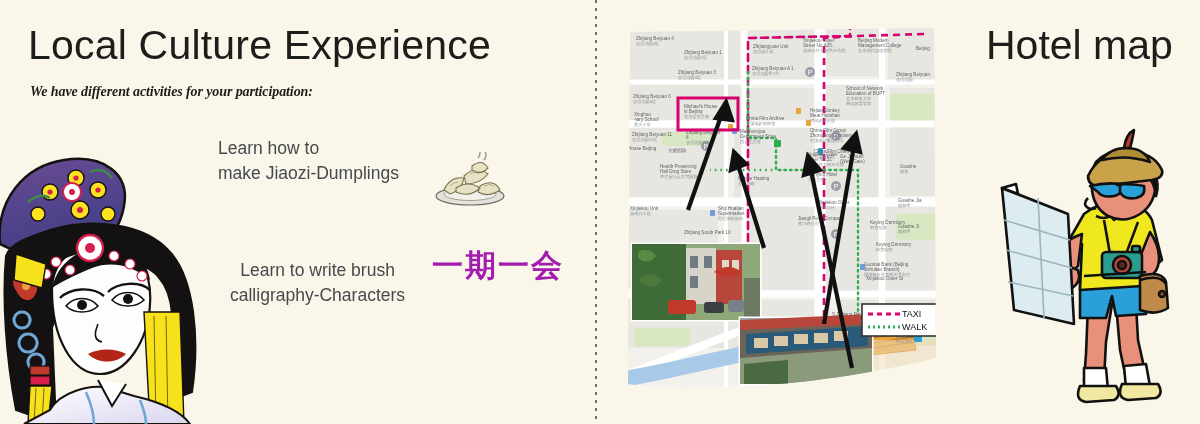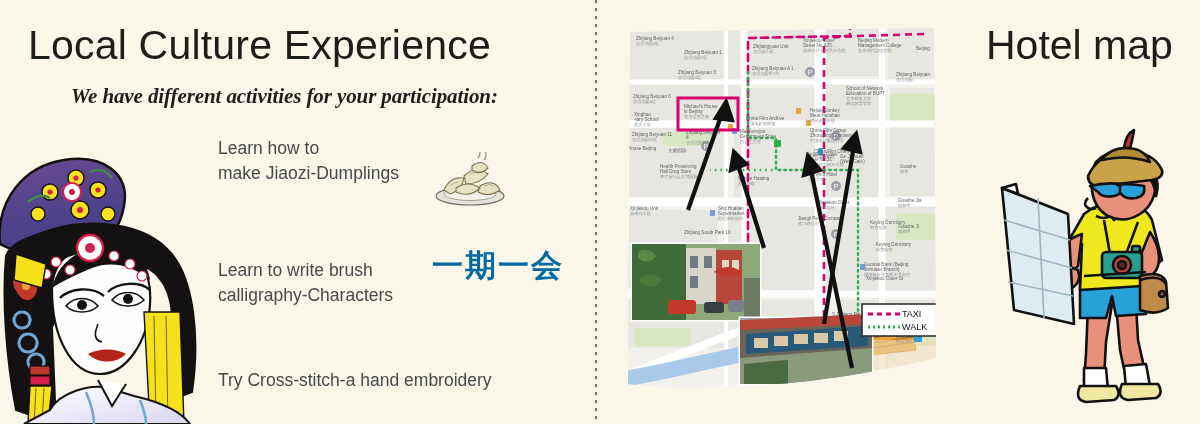--- a/index.html
+++ b/index.html
@@ -14,39 +14,38 @@
   
   #left-panel { position: absolute; left: 0; top: 0; width: 596px; height: 424px; }
 
   #page-title {
     position: absolute; left: 28px; top: 22px;
     font-size: 41px; font-weight: 300; color: #1d1d1b;
     letter-spacing: 0.2px; white-space: nowrap;
   }
   #subtitle {
     position: absolute; left: 30px; top: 84px;
-    font-size: 21px; font-style: italic; font-weight: bold;
+    font-size: 14px; font-style: italic; font-weight: bold;
     color: #1d1d1b; letter-spacing: -0.1px; white-space: nowrap;
     font-family: "Liberation Serif", serif;
-    margin-left: 41px;
   }
 
   .activity { position: absolute; color: #46494d; font-size: 17.5px;
               font-weight: 300; line-height: 1.42; white-space: pre-line; }
   #activity-1 { left: 218px; top: 136px; }
-  #activity-2 { left: 218px; top: 258px; }
+  #activity-2 { left: 230px; top: 258px; text-align: center; }
   #activity-3 { left: 218px; top: 368px; }
 
   
   #dumplings { position: absolute; left: 428px; top: 152px; width: 84px; height: 56px; }
 
   
   #calligraphy { position: absolute; left: 428px; top: 250px; width: 140px; text-align: center; }
   #calligraphy-chars {
-    font-size: 31px; color: #0369a1; letter-spacing: 2px;
+    font-size: 31px; color: #a21caf; letter-spacing: 2px;
     font-family: Liberation Sans, sans-serif; line-height: 1.05; font-weight: bold; text-align: center;
   }
   #calligraphy-translation {
     margin-top: 2px; font-size: 12.5px; font-style: italic; color: #2a2722;
     font-family: "Liberation Serif", serif; white-space: nowrap;
   }
 
   
   #opera-lady { position: absolute; left: -6px; top: 148px; width: 212px; height: 276px; }
 
@@ -200,21 +199,20 @@
       </svg>
     </div>
 
     <p class="activity" id="activity-2">Learn to write brush
 calligraphy-Characters</p>
 
     <div id="calligraphy">
       <div id="calligraphy-chars">一期一会</div>
     </div>
 
-    <p class="activity" id="activity-3">Try Cross-stitch-a hand embroidery</p>
   </section>
 
   <div id="divider"></div>
 
   <section id="right-panel">
     <h1 id="hotel-map-title">Hotel map</h1>
 
     <div id="tourist">
       <svg viewBox="0 0 192 296" width="192" height="296">
         <g stroke="#111111" stroke-width="2.6" stroke-linejoin="round">

